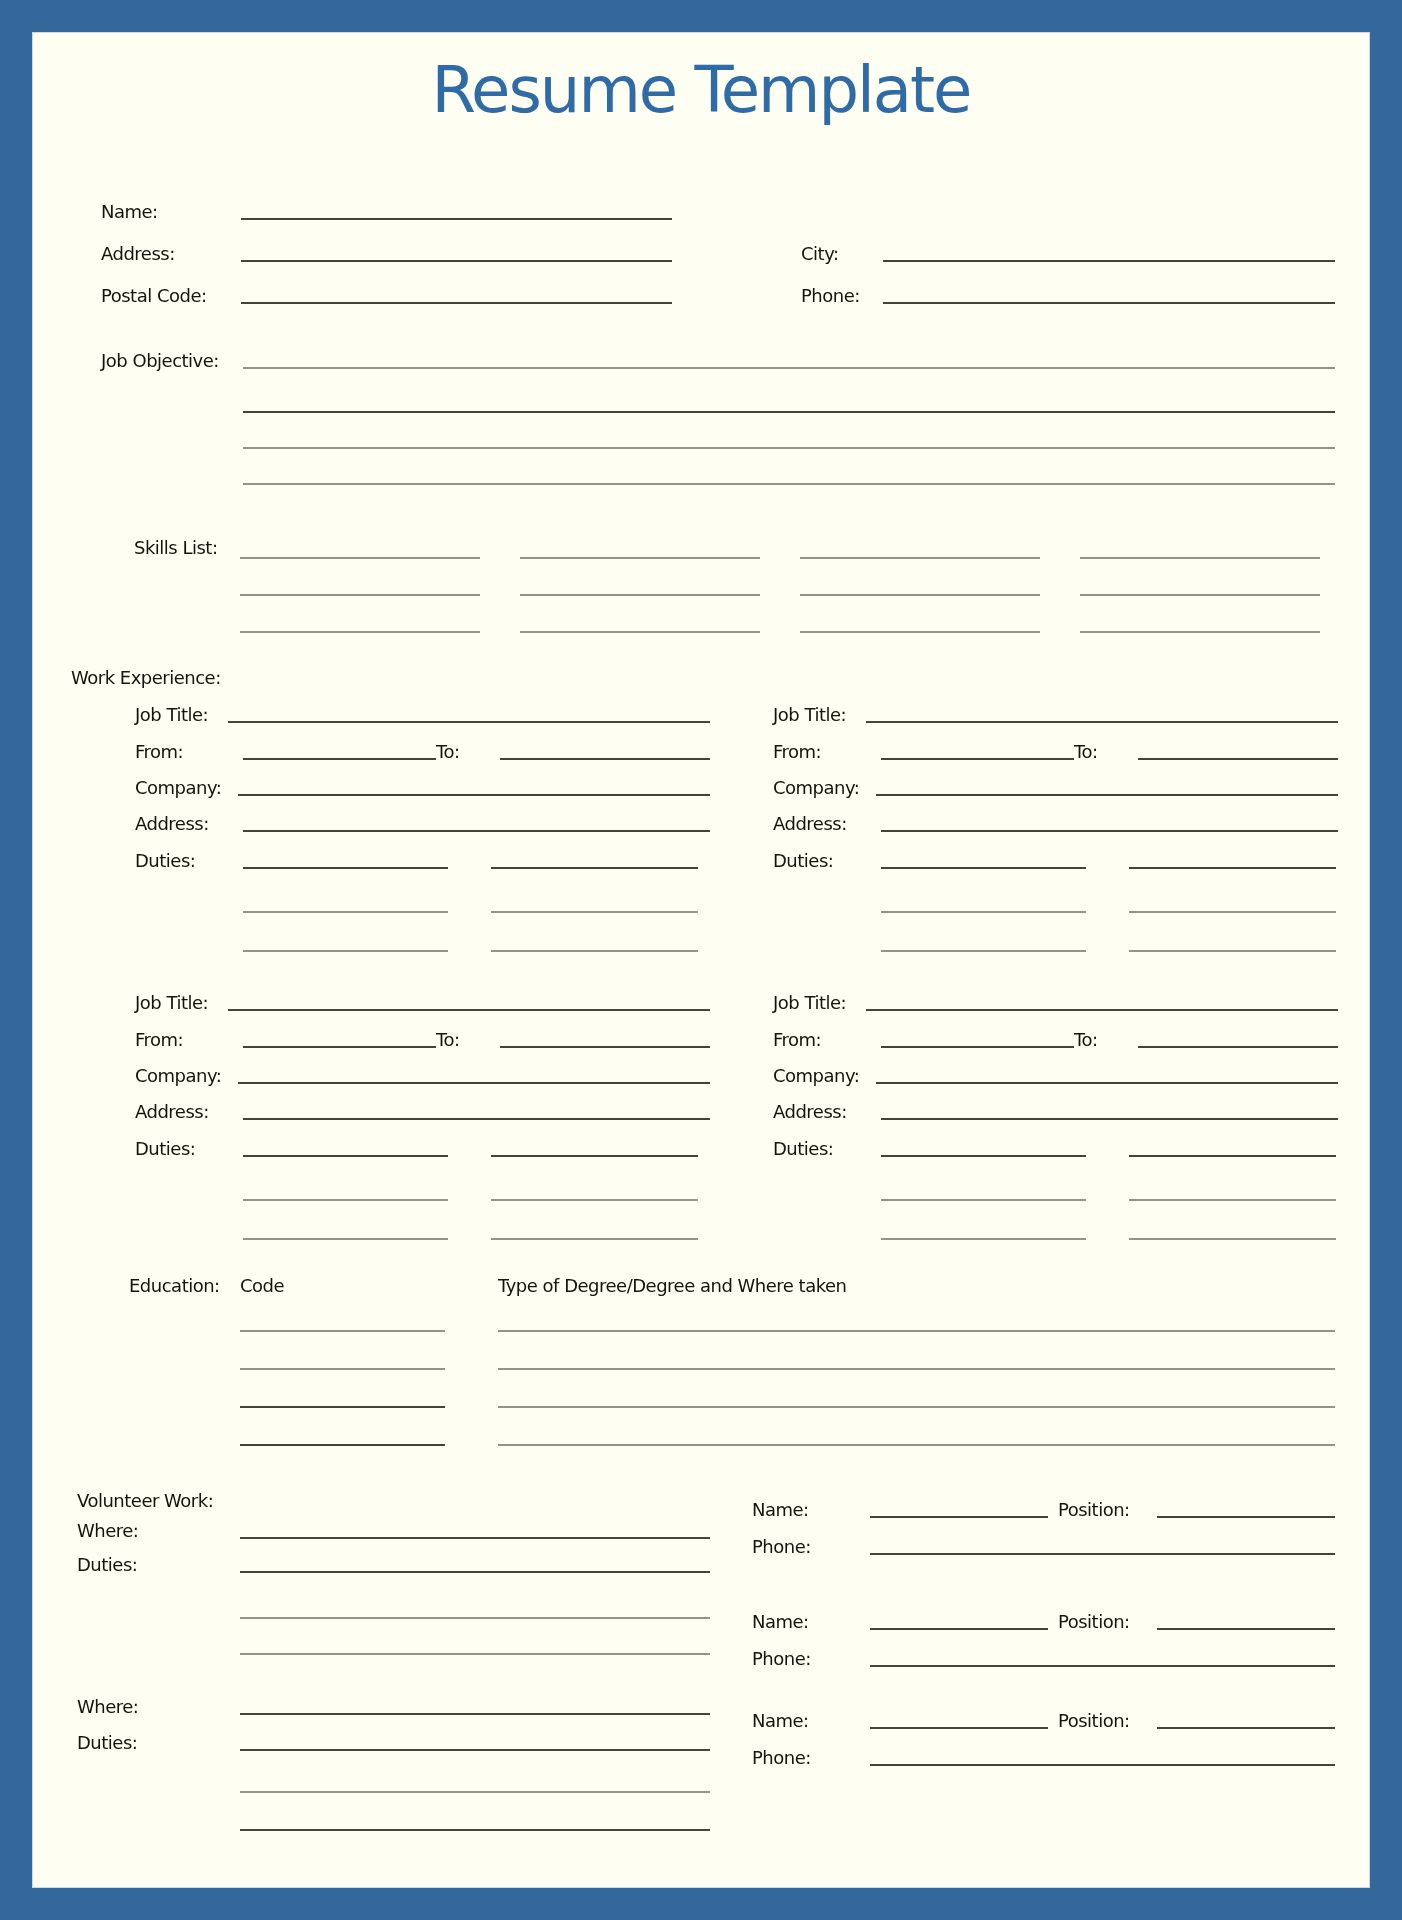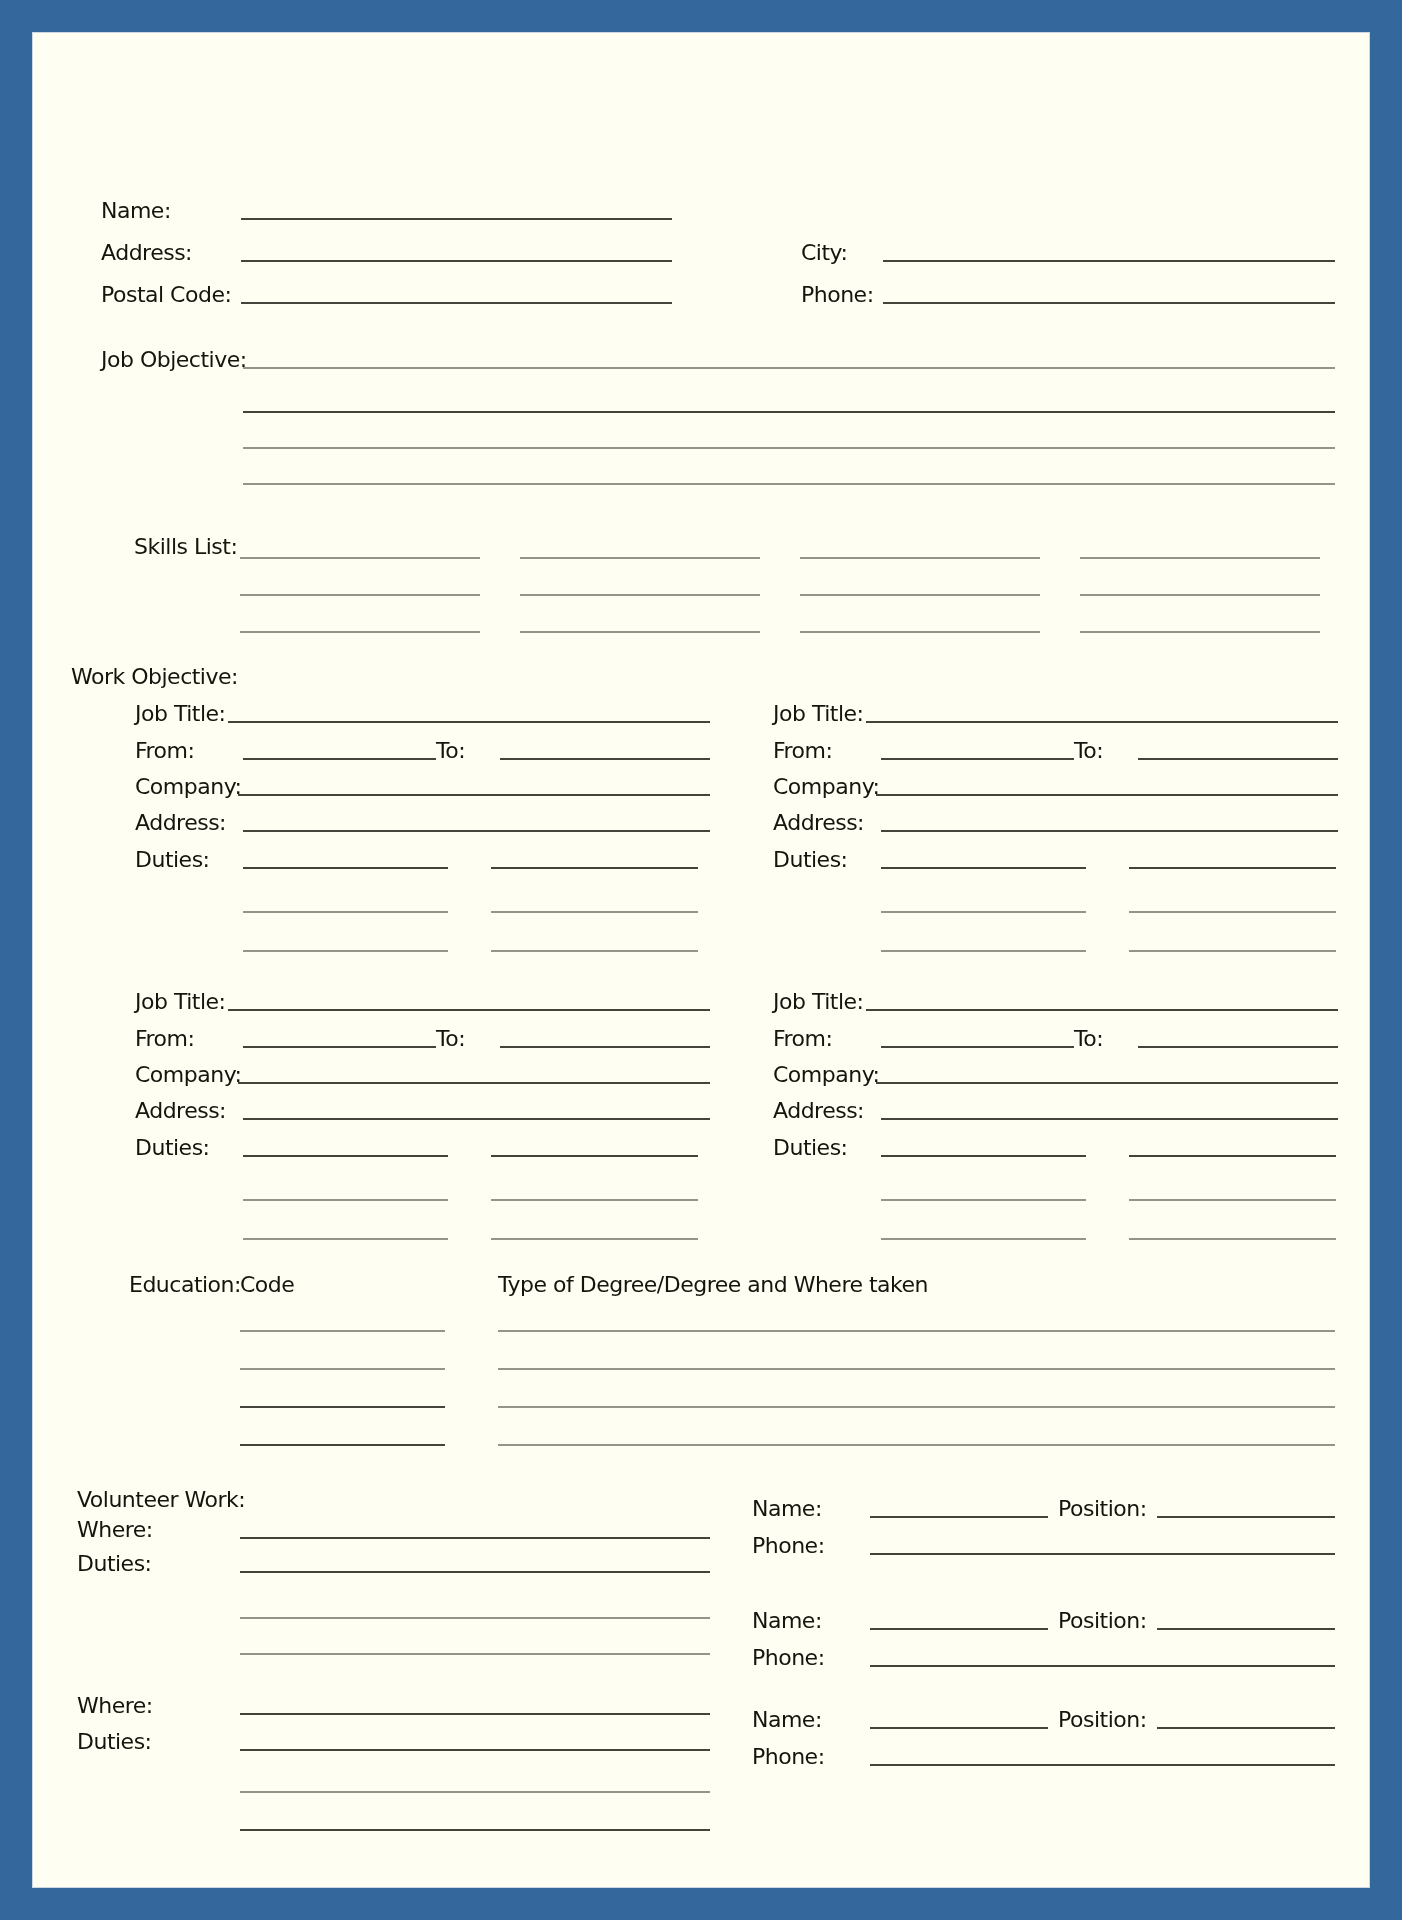--- a/index.html
+++ b/index.html
@@ -7,21 +7,21 @@
     --line_dark:#45443c; --line_gray:#96948a;
   }
   *{box-sizing:border-box;margin:0;padding:0}
   body{width:1402px;margin:0;font-family:"DejaVu Sans","Liberation Sans",sans-serif;background:#fff}
   .frame{width:1402px;height:1920px;background:var(--frame);padding:33px}
   .page{position:relative;width:1336px;height:1854px;background:var(--page);outline:1px solid #ccd8e3}
   .title{position:absolute;top:20px;left:0;width:100%;text-align:center;
          font-size:64px;font-weight:normal;letter-spacing:-2px;color:var(--title)}
   .sec{position:absolute}
   .row{display:flex;align-items:flex-end}
-  .lbl{font-size:22px;letter-spacing:-0.5px;color:var(--ink);white-space:nowrap;line-height:1.15}
+  .lbl{font-size:18px;letter-spacing:-0.5px;color:var(--ink);white-space:nowrap;line-height:1.15}
   .rt{}
   .ctr{text-align:left}
   .fline{display:block;border-bottom:2px solid var(--line_dark);align-self:flex-end;margin-bottom:3px}
   .fline.gray{border-color:var(--line_gray)}
   .grow{flex:1 1 auto}
   .sp{flex:0 0 auto}
   
   .w64{width:64px}.w75{width:75px}.w92{width:92px}.w93{width:93px}.w103{width:103px}
   .w108{width:108px}.w111{width:111px}.w118{width:118px}.w140{width:140px}.w142{width:142px}
   .w156{width:156px}.w178{width:178px}.w193{width:193px}.w205{width:205px}.w207{width:207px}
@@ -44,20 +44,21 @@
   .volunteer{left:44px;top:1451px;width:640px}
   .references{left:719px;top:1451px;width:583px}
   .mt38{margin-top:38px}.mt25{margin-top:25px}
 </style>
 </head>
 <body>
 
 <div class="frame">
   <div class="page">
 
+    <h1 class="title">Resume Template</h1>
 
     <div class="sec contact">
       <div class="row h42">
         <span class="lbl w140">Name:</span>
         <span class="fline w431"></span>
       </div>
       <div class="row h42">
         <span class="lbl w140">Address:</span>
         <span class="fline w431"></span>
         <span class="grow"></span>
@@ -119,21 +120,21 @@
           <span class="fline gray grow"></span>
         </div>
       <div class="row h36">
           <span class="sp w142"></span>
           <span class="fline gray grow"></span>
         </div>
     </div>
 
     <div class="sec work">
       <div class="row h28">
-        <span class="lbl">Work Objective:</span>
+        <span class="lbl">Work Experience:</span>
       </div>
       <div class="we-grid">
 
         <div class="we-entry">
           <div class="row h37">
               <span class="lbl w93">Job Title:</span>
               <span class="fline grow"></span>
             </div>
           <div class="row h37">
               <span class="lbl w108">From:</span>

